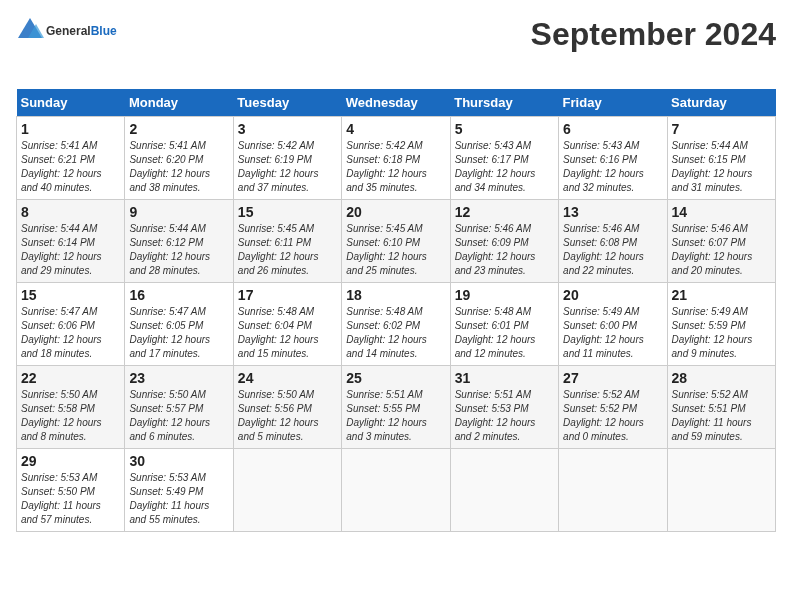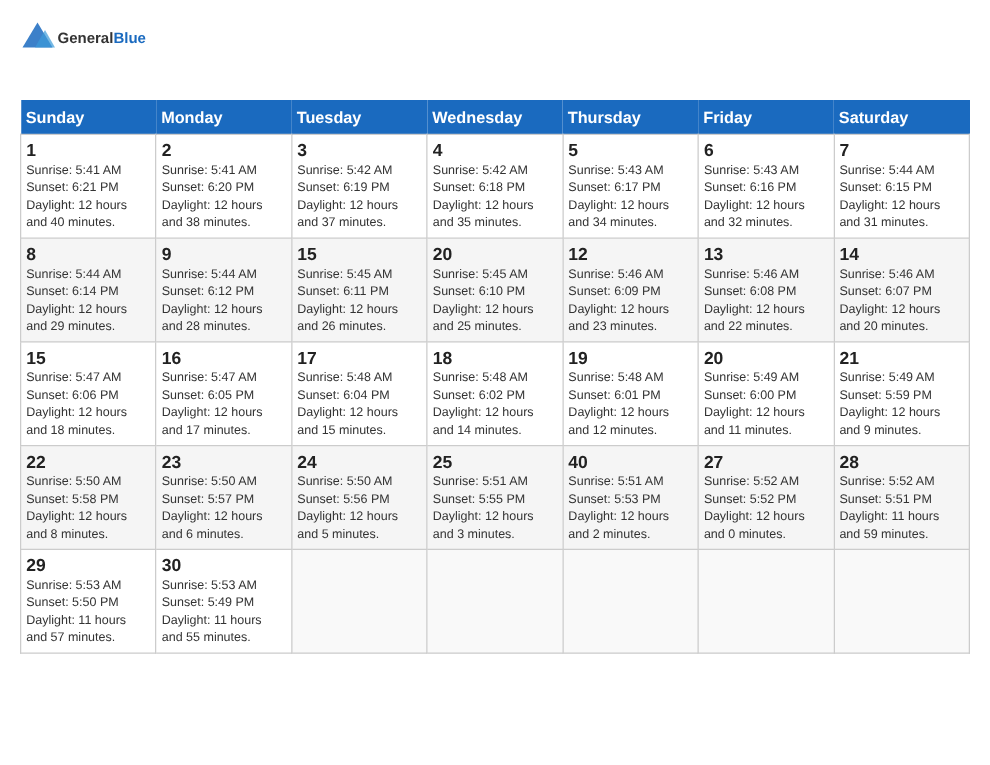--- a/index.html
+++ b/index.html
@@ -76,39 +76,41 @@
       font-size: 14px;
       font-weight: bold;
       color: #222;
       display: block;
       margin-bottom: 2px;
     }
     .day-info {
       font-size: 10px;
       color: #333;
       line-height: 1.4;
+      font-style: italic;
     }
     .empty-cell {
       background: #f9f9f9;
     }
   </style>
 </head>
 <body>
 
 <div class="header-area">
   <div class="logo">
     <svg class="logo-icon" viewBox="0 0 28 28">
       <polygon points="14,2 26,22 2,22" fill="#1a6abf" opacity="0.85"></polygon>
       <polygon points="20,8 28,22 12,22" fill="#3a9ad9" opacity="0.7"></polygon>
     </svg>
     <span>
       <span class="logo-text-general">General</span><span class="logo-text-blue">Blue</span>
     </span>
   </div>
   <div class="title-area">
+    <div class="month-title">September 2024</div>
   </div>
 </div>
 
 <table>
   <thead>
     <tr>
 
     <th>Sunday</th>
         <th>Monday</th>
         <th>Tuesday</th>
@@ -295,21 +297,21 @@
 and 5 minutes.</div>
         </td>
         <td>
           <span class="day-number">25</span>
           <div class="day-info" style="white-space: pre-line;">Sunrise: 5:51 AM
 Sunset: 5:55 PM
 Daylight: 12 hours
 and 3 minutes.</div>
         </td>
         <td>
-          <span class="day-number">40</span>
+          <span class="day-number">31</span>
           <div class="day-info" style="white-space: pre-line;">Sunrise: 5:51 AM
 Sunset: 5:53 PM
 Daylight: 12 hours
 and 2 minutes.</div>
         </td>
         <td>
           <span class="day-number">27</span>
           <div class="day-info" style="white-space: pre-line;">Sunrise: 5:52 AM
 Sunset: 5:52 PM
 Daylight: 12 hours

